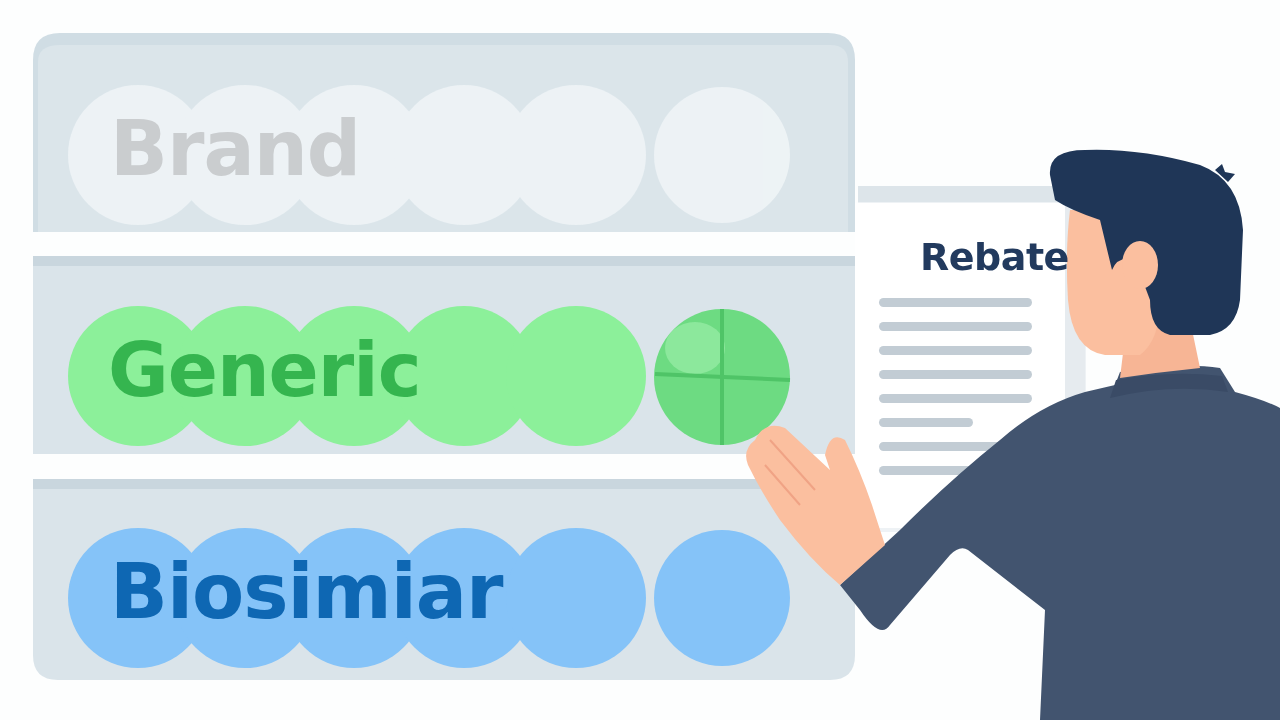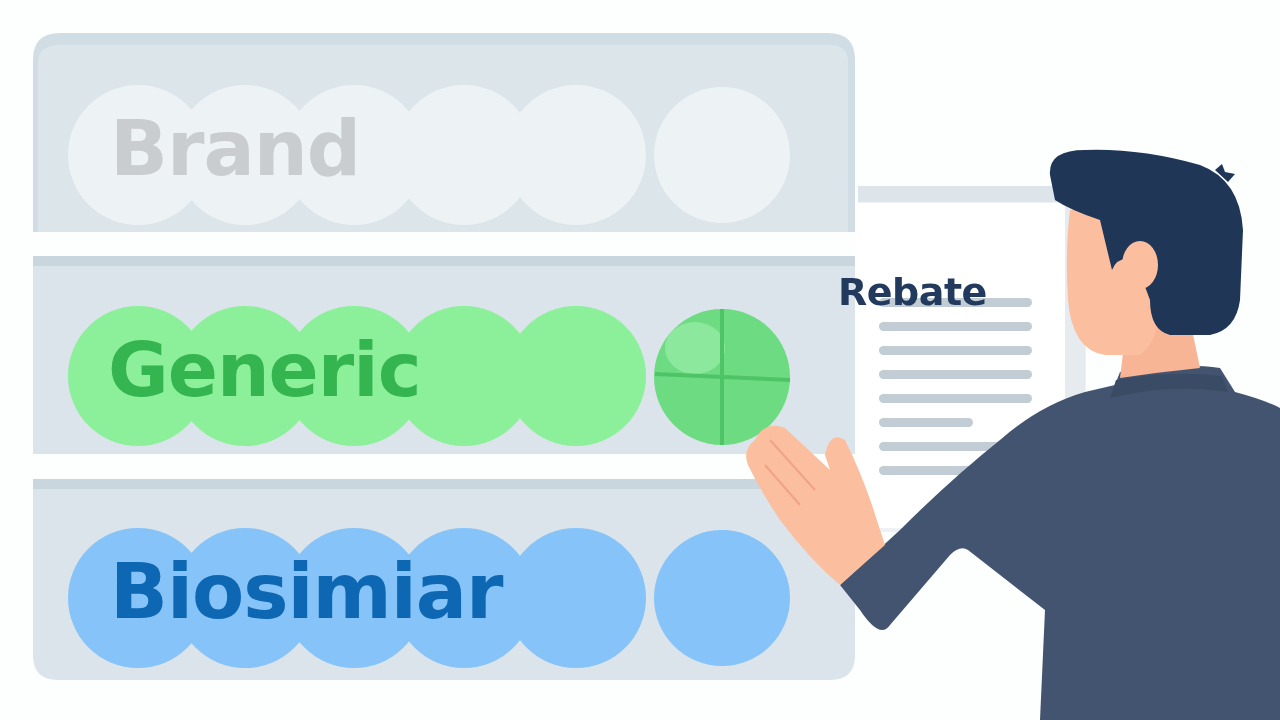--- a/index.html
+++ b/index.html
@@ -1,19 +1,19 @@
 <!DOCTYPE html>
 <html><head>
 <meta charset="utf-8">
 <style>
   html, body { margin: 0; padding: 0; }
   body { width: 1280px; height: 720px; background: #fdfefe; overflow: hidden; position: relative; font-family: "DejaVu Sans", "Liberation Sans", sans-serif; }
   .stage { position: absolute; left: 0; top: 0; width: 1280px; height: 588px; }
   .label { position: absolute; font-weight: bold; letter-spacing: -1px; white-space: nowrap; font-family: "DejaVu Sans", sans-serif; }
-  .doc-title { position: absolute; left: 838px; top: 235px; font-size: 38px; font-weight: bold; color: #223a5e; font-family: "DejaVu Sans", sans-serif; letter-spacing: -0.5px; margin-top: 35px; }
+  .doc-title { position: absolute; left: 920px; top: 235px; font-size: 38px; font-weight: bold; color: #223a5e; font-family: "DejaVu Sans", sans-serif; letter-spacing: -0.5px; }
 </style>
 </head>
 <body>
 
 <div class="stage">
   <svg width="1280" height="720" viewBox="0 0 1280 720" xmlns="http://www.w3.org/2000/svg">
 
     <g>
       <rect x="858" y="192" width="228" height="340" fill="#eef2f5"></rect>
       <rect x="858" y="186" width="210" height="16" fill="#dde5ea"></rect>

